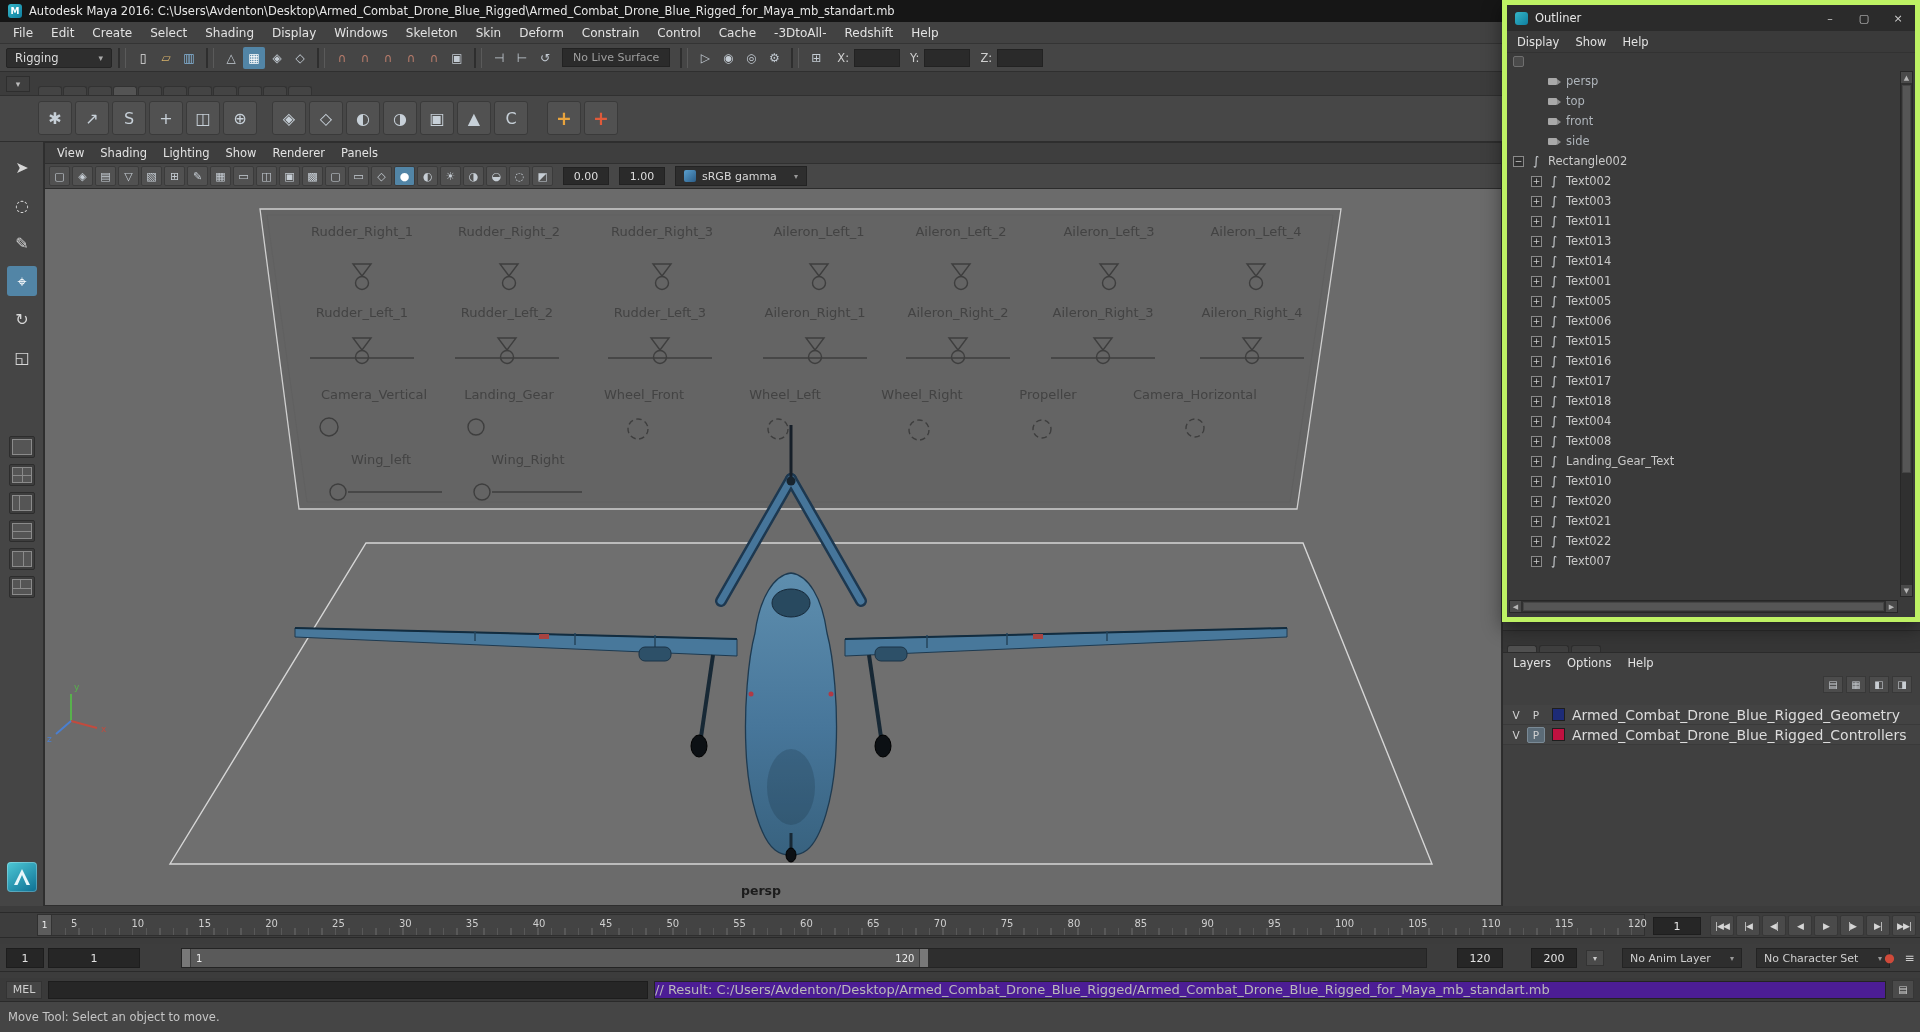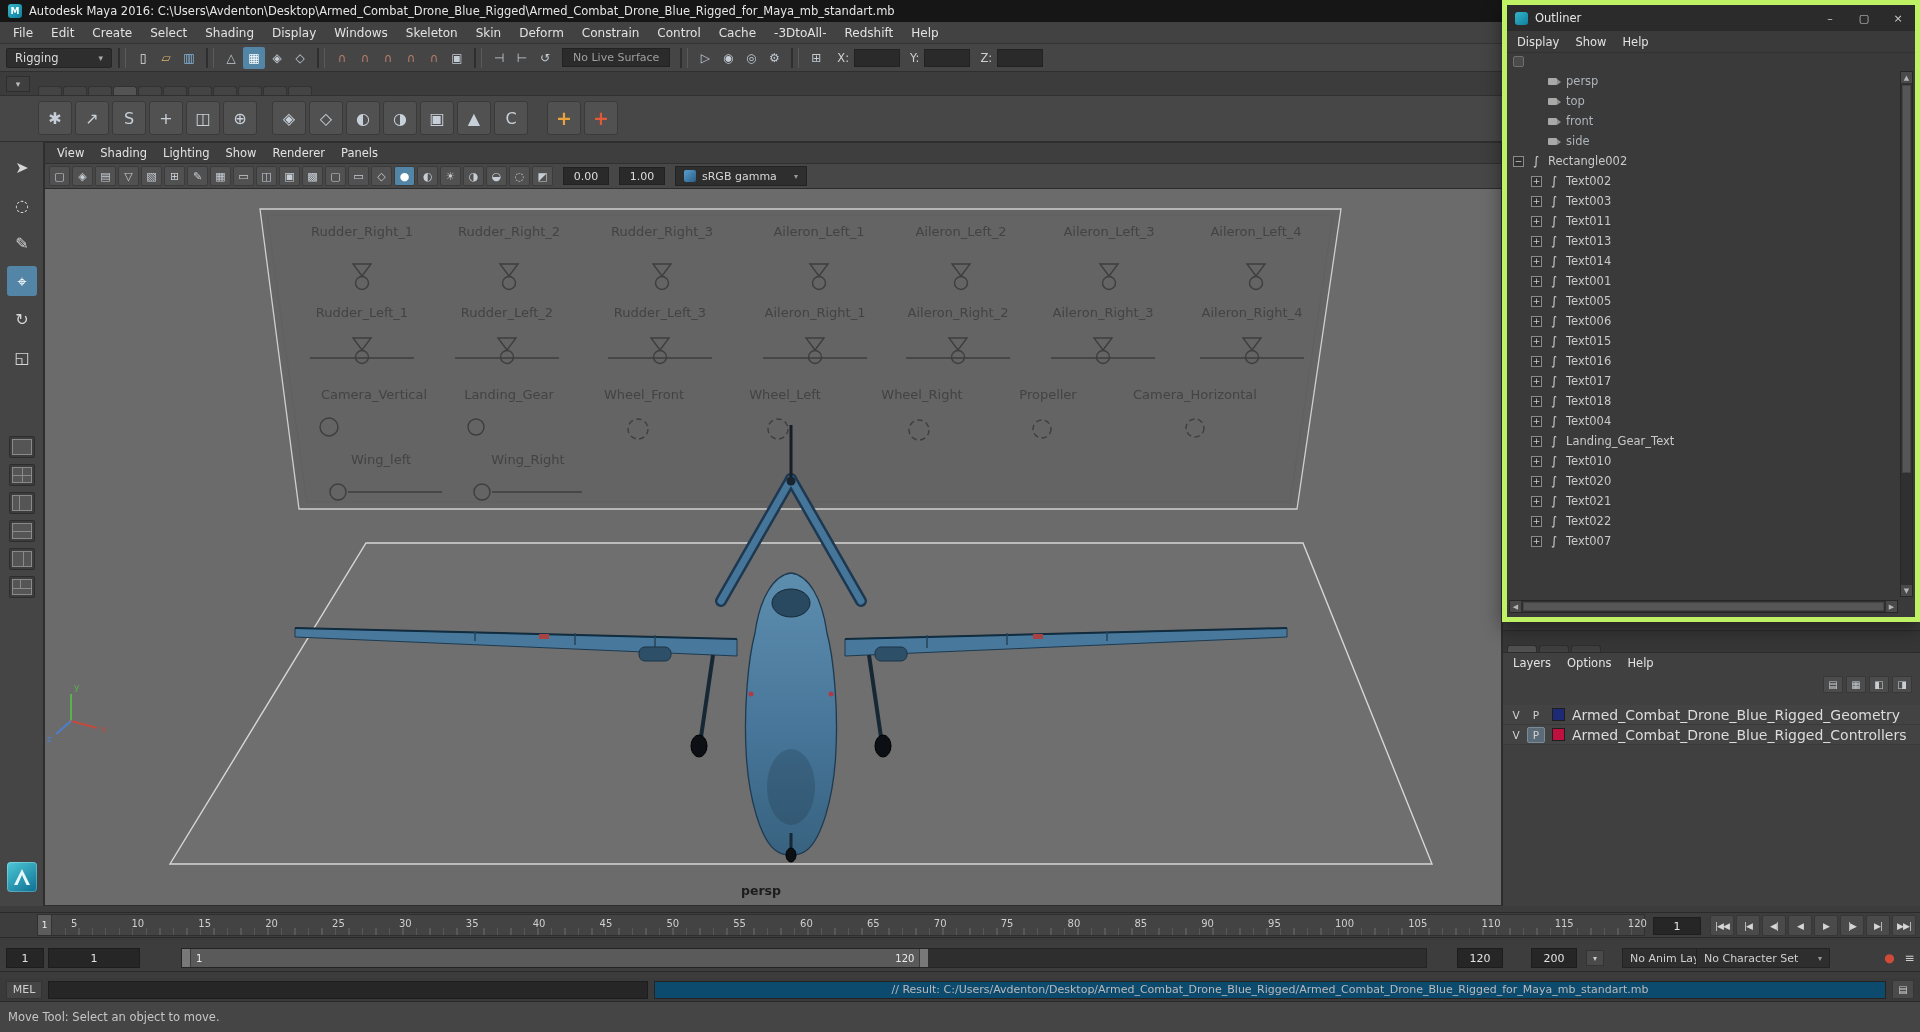--- a/index.html
+++ b/index.html
@@ -150,31 +150,31 @@
 .grip-l,.grip-r{width:9px;height:100%;background:#787878;flex:none}
 .grip-l{border-right:1px solid #3c3c3c}
 .grip-r{border-left:1px solid #3c3c3c}
 .range-min,.range-max{font-size:10px;color:#ececec;margin:0 5px}
 .range-max{margin-left:auto}
 #f-play-end{left:1457px;width:46px}
 #f-anim-end{left:1531px;width:46px}
 .mini-caret{position:absolute;left:1586px;top:6px;width:18px;height:16px;background:#4a4a4a;border:1px solid #333;color:#ccc;font-size:8px}
 .combo{position:absolute;top:4px;height:20px;background:#2e2e2e;border:1px solid #232323;display:flex;align-items:center;padding:0 7px;font-size:11px;color:#cfcfcf;gap:6px}
 #anim-layer{left:1622px;width:120px}
-#char-set{left:1696px;width:134px}
+#char-set{left:1756px;width:134px}
 .combo .caret{margin-left:auto;font-size:8px;color:#999}
 .rb-ic{position:absolute;top:4px;width:19px;height:20px;background:transparent;border:none;font-size:12px;color:#cfcfcf}
 #autokey{left:1880px;color:#d04a3a}
 #animprefs{left:1900px}
 
 
 .cmdline{position:absolute;left:0;top:978px;width:1920px;height:24px;background:#3a3a3a;display:flex;align-items:center;padding:0 6px;gap:6px;border-bottom:1px solid #2a2a2a}
 .mel-label{width:36px;height:18px;font-size:11px;color:#cfcfcf;text-align:center;background:#454545;border:1px solid #333;line-height:16px;flex:none}
 .mel-input{width:600px;height:18px;background:#262626;border:1px solid #1d1d1d;color:#ddd;flex:none}
-.mel-output{flex:1;height:18px;background:#0c4a6e;border:1px solid #232323;display:flex;align-items:center;justify-content:center;font-size:11px;color:#b9b9b9;overflow:hidden;white-space:nowrap}
+.mel-output{flex:1;height:18px;background:#4c1d95;border:1px solid #232323;display:flex;align-items:center;font-size:13px;color:#b9b9b9;overflow:hidden;white-space:nowrap}
 .se-btn{width:22px;height:19px;background:#4a4a4a;border:1px solid #363636;color:#cfcfcf;font-size:10px;flex:none}
 .helpline{position:absolute;left:0;top:1002px;width:1920px;height:30px;background:#454545;display:flex;align-items:center;padding-left:8px;font-size:11.5px;color:#c6c6c6}
 </style>
 </head>
 <body>
 
 <div id="app">
 
   <div class="titlebar">
     <span class="maya-ico">M</span>
@@ -783,20 +783,25 @@
       </div>
         <div class="o-row t-child">
         <span class="o-exp"></span>
         <span class="o-ico"></span>
         <span class="o-label">Text018</span>
       </div>
         <div class="o-row t-child">
         <span class="o-exp"></span>
         <span class="o-ico"></span>
         <span class="o-label">Text004</span>
+      </div>
+        <div class="o-row t-child">
+        <span class="o-exp"></span>
+        <span class="o-ico"></span>
+        <span class="o-label">Text008</span>
       </div>
         <div class="o-row t-child">
         <span class="o-exp"></span>
         <span class="o-ico"></span>
         <span class="o-label">Landing_Gear_Text</span>
       </div>
         <div class="o-row t-child">
         <span class="o-exp"></span>
         <span class="o-ico"></span>
         <span class="o-label">Text010</span>

